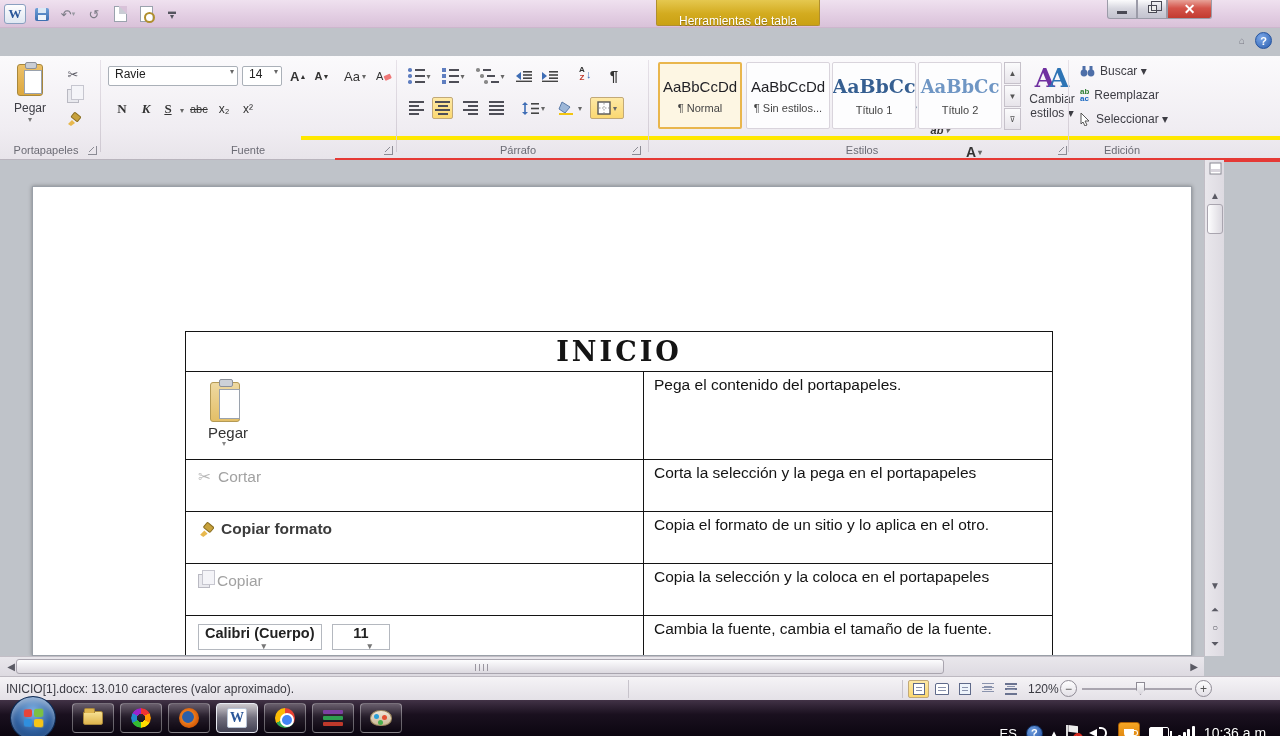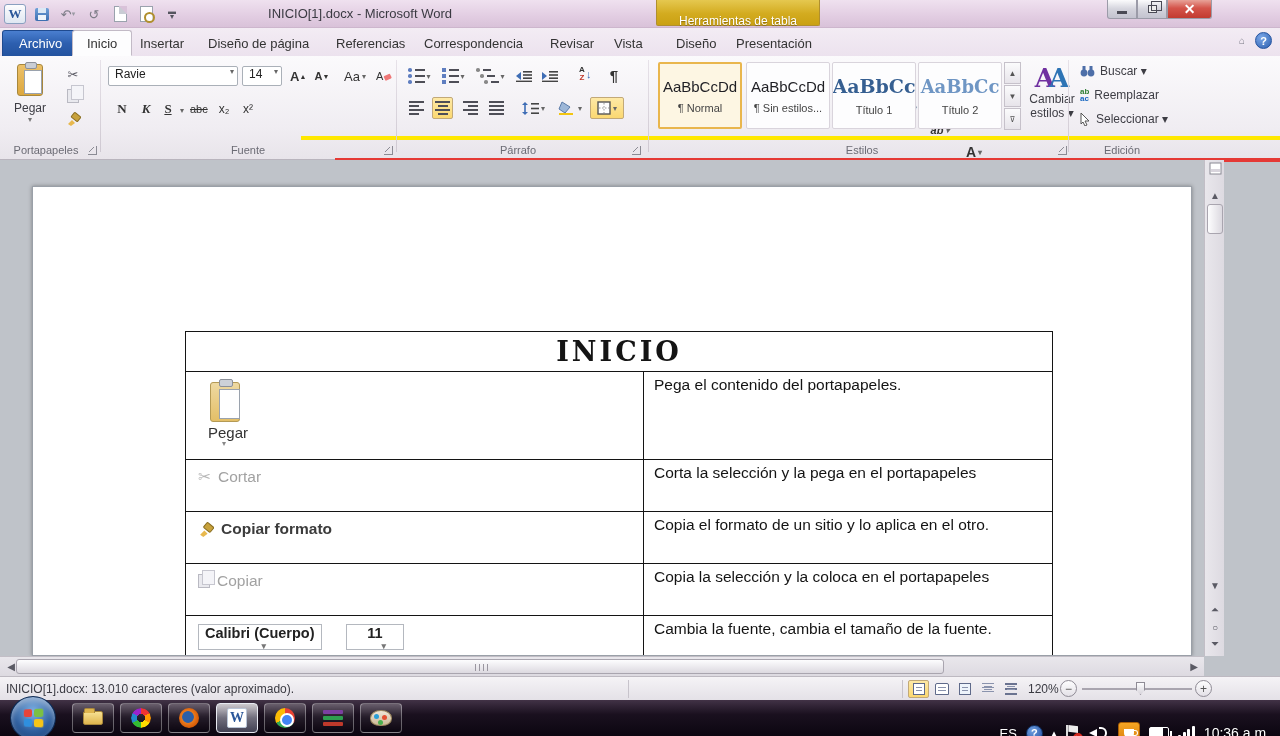--- a/index.html
+++ b/index.html
@@ -214,47 +214,34 @@
       <span class="qat-btn">↶<span style="font-size:7px;color:#9a9aa4">▾</span></span>
       <span class="qat-btn">↺</span>
       <span class="qat-btn">
           <span class="newdoc"></span>
         </span>
       <span class="qat-btn">
           <span class="pagepeek"></span>
         </span>
       <span class="qat-btn" style="flex-direction:column;font-size:8px;line-height:5px;color:#55555f">▬<span>▾</span></span>
     </div>
-    <div class="abs" id="title-text">INICIO[1].docx - Microsoft Word</div>
     <div class="abs" id="ctx-group">
       <span>Herramientas de tabla</span>
     </div>
     <div class="winbtns">
       <span class="winbtn min">
           <span class="minbar"></span>
         </span>
       <span class="winbtn">
           <span class="restore-glyph"></span>
         </span>
       <span class="winbtn close">✕</span>
     </div>
   </div>
 
-  <div class="abs" id="tabrow">
-    <span class="tab archivo" style="left:2px">Archivo</span>
-    <span class="tab active" style="left:72px">Inicio</span>
-    <span class="tab" style="left:126px">Insertar</span>
-    <span class="tab" style="left:194px">Diseño de página</span>
-    <span class="tab" style="left:322px">Referencias</span>
-    <span class="tab" style="left:410px">Correspondencia</span>
-    <span class="tab" style="left:536px">Revisar</span>
-    <span class="tab" style="left:600px">Vista</span>
-    <span class="tab" style="left:662px">Diseño</span>
-    <span class="tab" style="left:722px">Presentación</span>
-  </div>
   <div class="help-cluster">
     <span class="caret-up">⌂</span>
     <span class="help-btn">?</span>
   </div>
 
   <div class="abs" id="ribbon">
 
     <div class="bigbtn" style="left:14px;top:8px">
       <span class="clipboard"></span>
       <span style="margin-top:5px">Pegar</span>
@@ -572,21 +559,21 @@
                 </div>
           </td>
           <td>Copia la selección y la coloca en el portapapeles</td>
         </tr>
         <tr style="height:56px">
           <td class="leftcol">
             <span class="doc-combo">
                   <span>Calibri (Cuerpo)</span>
                   <span class="dd">▾</span>
                 </span>
-            <span class="doc-combo" style="margin-left:20px;min-width:58px">
+            <span class="doc-combo" style="margin-left:6px;min-width:58px">
                   <span>11</span>
                   <span class="dd" style="margin-left:18px">▾</span>
                 </span>
           </td>
           <td>Cambia la fuente, cambia el tamaño de la fuente.</td>
         </tr>
       </tbody>
         </table>
     </div>
   </div>

